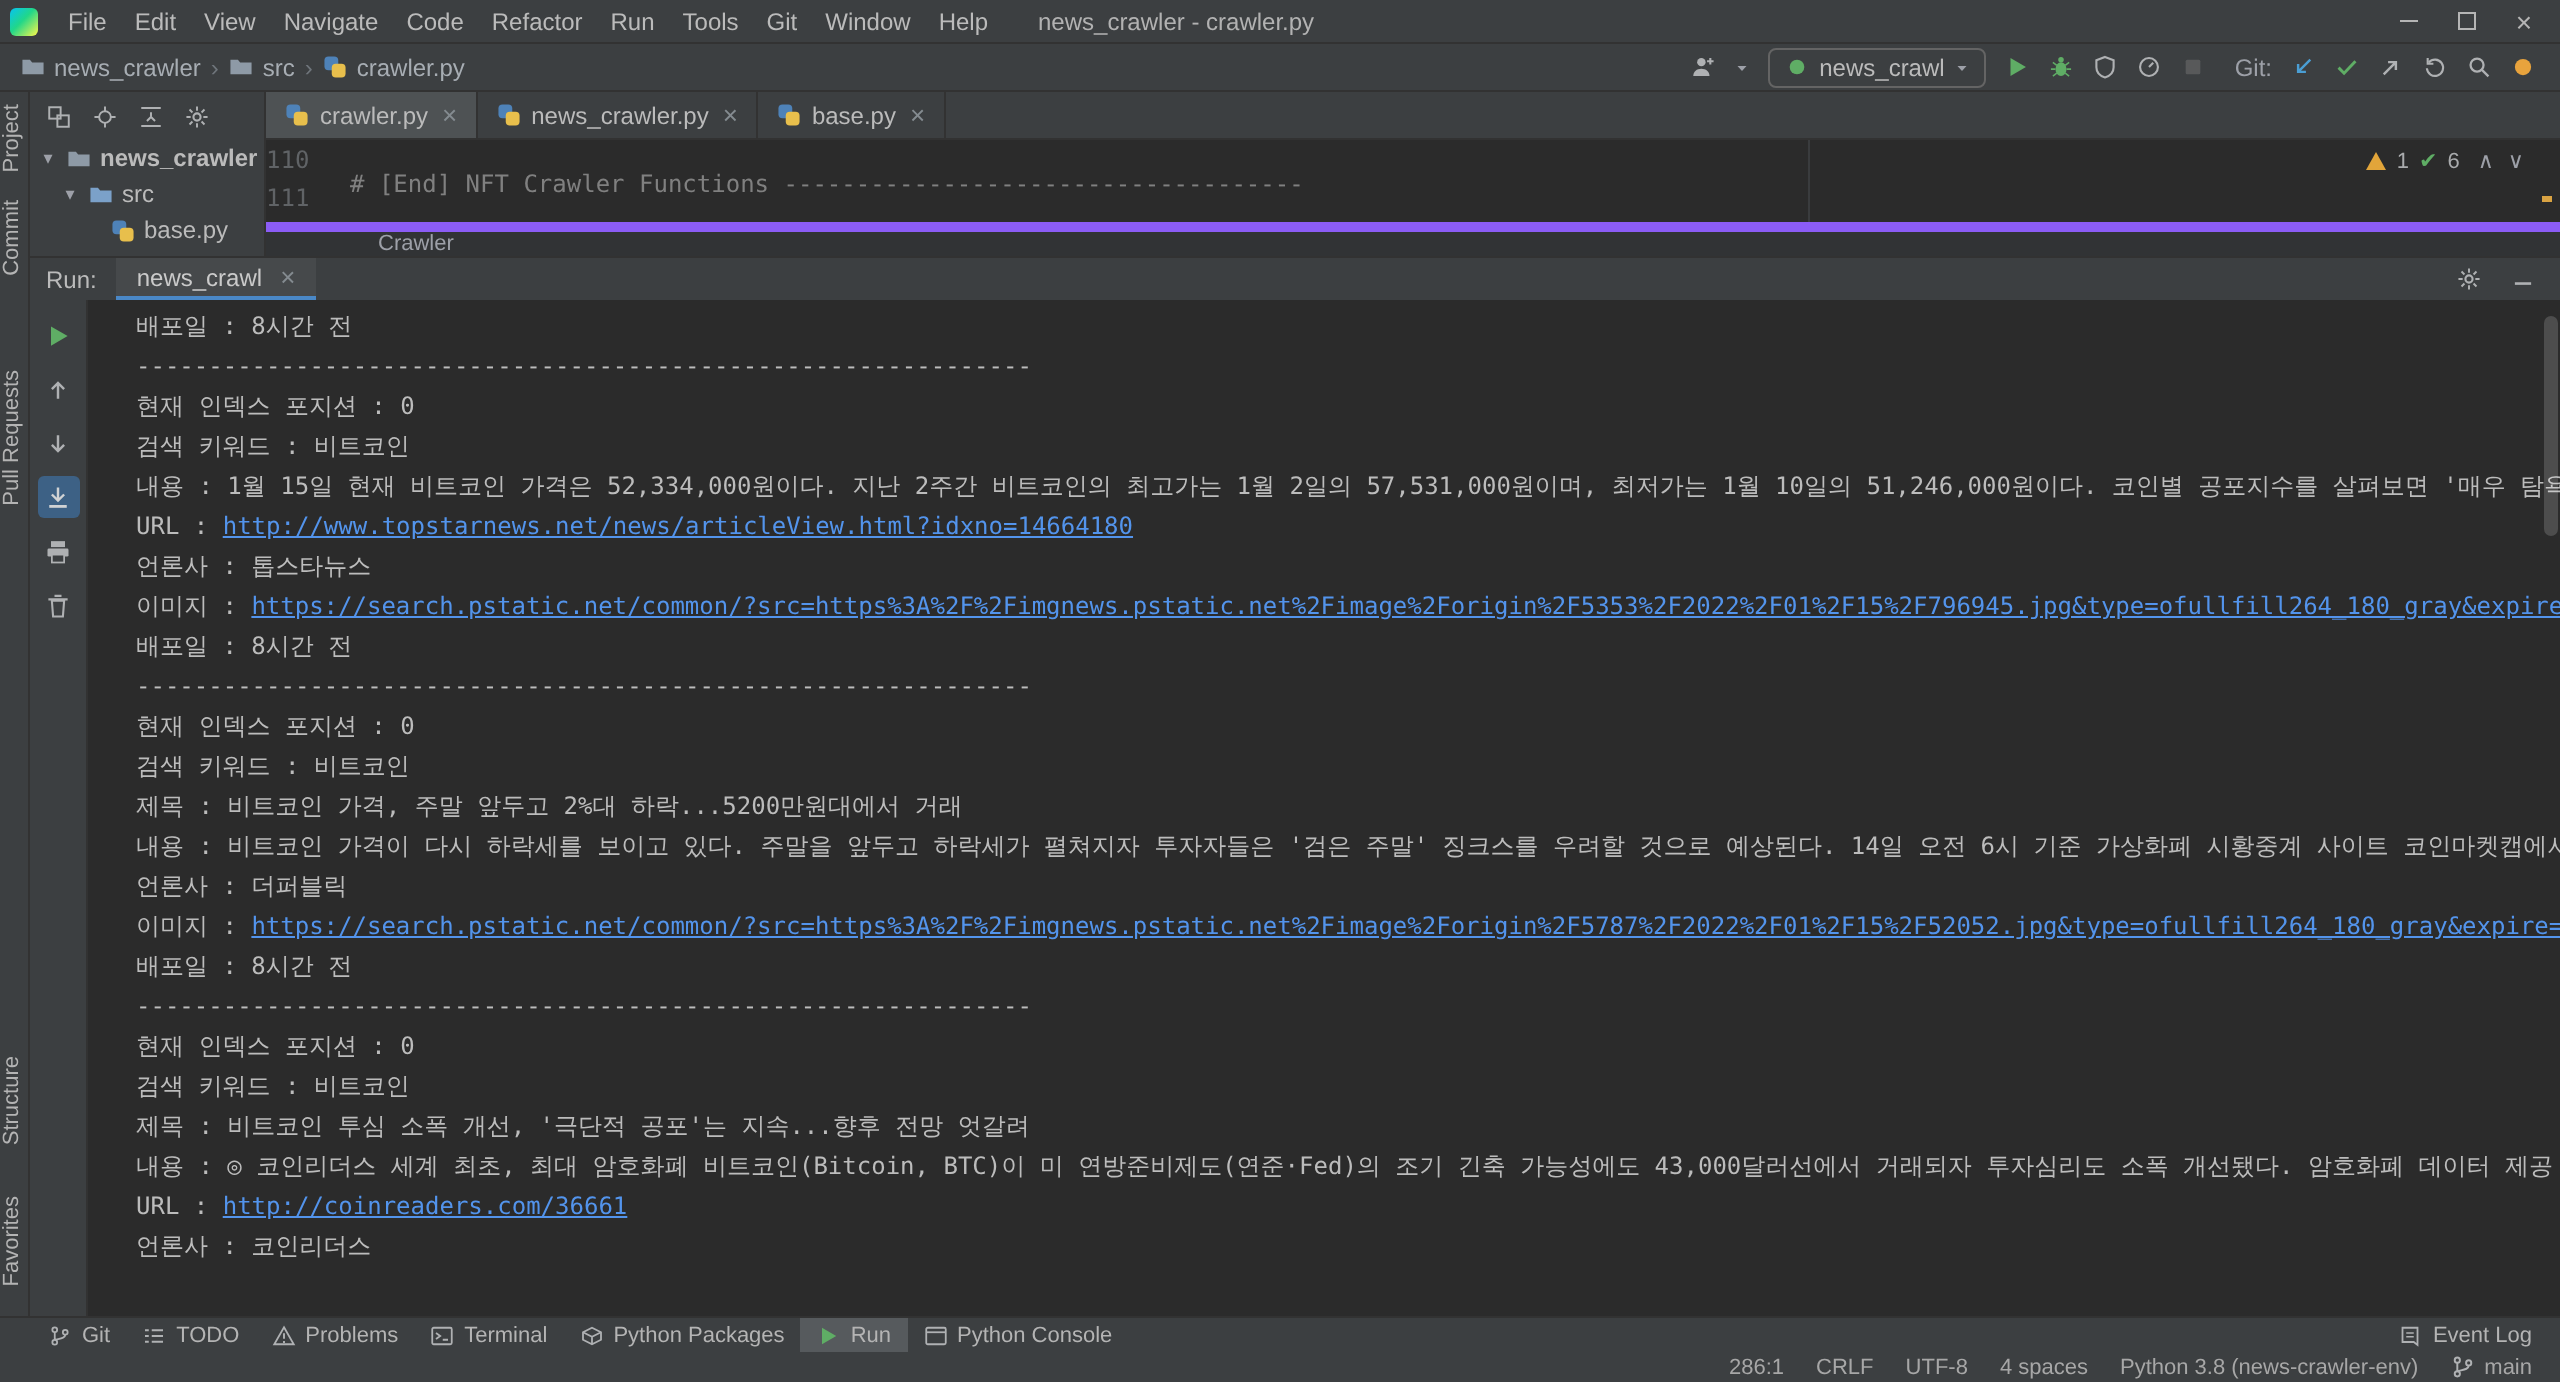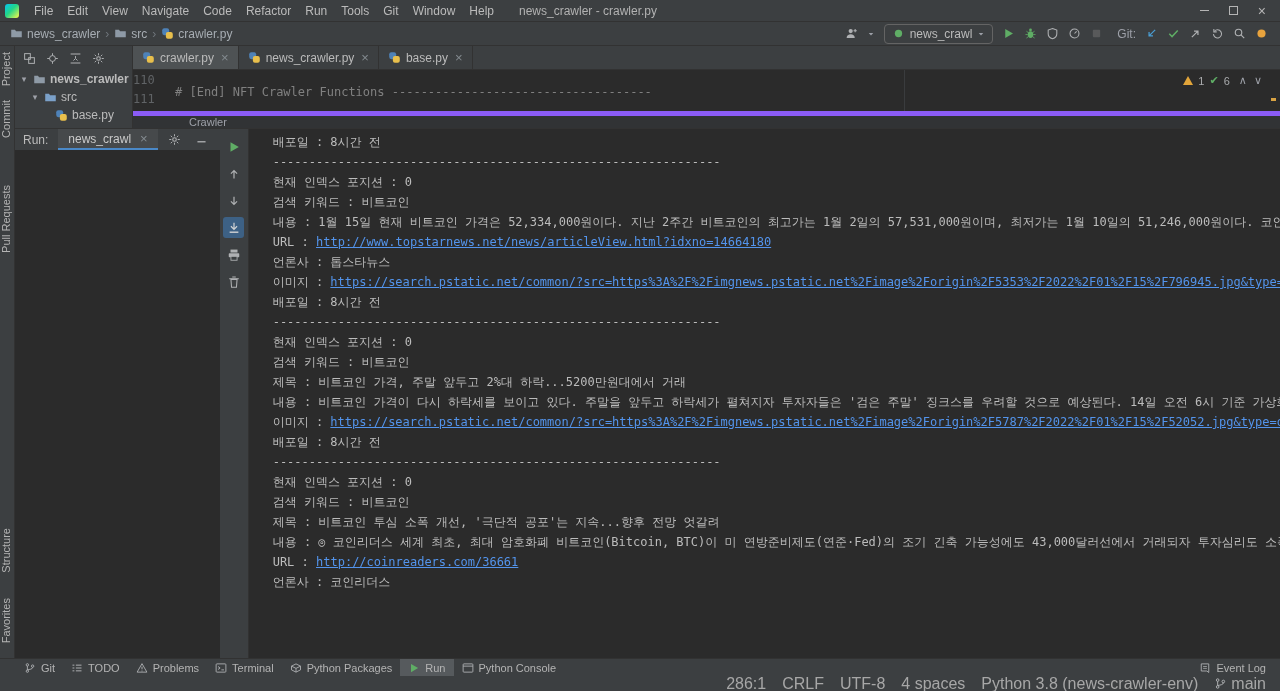--- a/index.html
+++ b/index.html
@@ -64,21 +64,21 @@
   .inspections{position:absolute;top:4px;right:16px;display:flex;align-items:center;gap:5px;
     font-size:11px;color:#a9abad;font-family:"Liberation Sans",sans-serif;}
   .warn-tri{width:0;height:0;border-left:5px solid transparent;border-right:5px solid transparent;border-bottom:9px solid #e2a53a;display:inline-block;}
   .ok-check{color:#5fad65;font-size:11px;}
   .chev-updown{color:#9da0a8;letter-spacing:2px;margin-left:4px;}
   .stripe-mark{position:absolute;right:4px;top:28px;width:5px;height:3px;background:#d9a343;}
 
   .breadcrumb-bar{height:17px;flex:none;background:#313335;border-top:5px solid #8b5cf6;display:flex;align-items:center;padding-left:56px;font-size:11px;color:#9da0a8;}
 
   
-  .run-panel{flex:1;display:flex;flex-direction:row;min-height:0;border-top:1px solid #323232;}
+  .run-panel{flex:1;display:flex;flex-direction:column;min-height:0;border-top:1px solid #323232;}
   .run-header{height:21px;flex:none;background:#3c3f41;display:flex;align-items:center;padding-left:8px;gap:10px;}
   .run-label{color:#bbbbbb;}
   .run-tab{height:100%;display:flex;align-items:center;gap:7px;padding:0 10px;background:#46494b;border-bottom:2px solid #4a88c7;color:#cacaca;}
   .run-header-right{margin-left:auto;display:flex;align-items:center;gap:14px;padding-right:12px;}
   .run-body{flex:1;display:flex;min-height:0;position:relative;background:#2b2b2b;}
   .run-toolbar{width:29px;flex:none;background:#3c3f41;border-right:1px solid #323232;display:flex;flex-direction:column;align-items:center;padding-top:7px;gap:6px;}
   .rt-btn{width:21px;height:21px;display:flex;align-items:center;justify-content:center;border-radius:3px;}
   .rt-btn.active{background:#3d6185;}
   .rt-btn svg{width:14px;height:14px;}
   .console{flex:1;overflow:hidden;padding:3px 0 0 24px;min-width:0;
@@ -87,21 +87,21 @@
   .console-link{color:#5394ec;text-decoration:underline;}
   .console-scrollbar{position:absolute;right:1px;top:8px;width:7px;height:110px;border-radius:4px;background:rgba(255,255,255,.16);}
 
   
   .toolwindow-bar{height:18px;flex:none;background:#3c3f41;border-top:1px solid #323232;display:flex;align-items:center;font-size:11px;color:#b4b4b4;padding:0 6px 0 16px;}
   .twb-left,.twb-right{display:flex;align-items:center;height:100%;}
   .twb-right{margin-left:auto;}
   .twb-btn{display:flex;align-items:center;gap:5px;padding:0 8px;height:100%;}
   .twb-btn.active{background:#565a5d;}
   .twb-btn .icon svg{width:12px;height:12px;}
-  .statusbar{height:15px;flex:none;background:#3c3f41;display:flex;align-items:center;justify-content:flex-end;gap:16px;font-size:16px;color:#a7a7a7;padding-right:14px;}
+  .statusbar{height:15px;flex:none;background:#3c3f41;display:flex;align-items:center;justify-content:flex-end;gap:16px;font-size:11px;color:#a7a7a7;padding-right:14px;}
   .sb-item{display:flex;align-items:center;gap:4px;white-space:nowrap;}
 </style>
 </head>
 <body>
 
 <div class="app">
 
   <div class="titlebar">
     <div class="app-logo"></div>
     <div class="menus" id="menu-bar">
@@ -440,20 +440,21 @@
               <div class="console-line"><span>내용 : 1월 15일 현재 비트코인 가격은 52,334,000원이다. 지난 2주간 비트코인의 최고가는 1월 2일의 57,531,000원이며, 최저가는 1월 10일의 51,246,000원이다. 코인별 공포지수를 살펴보면 '매우 탐욕'은 0개, '탐욕'은 4개...</span></div>
               <div class="console-line"><span>URL : </span><span class="console-link">http://www.topstarnews.net/news/articleView.html?idxno=14664180</span></div>
               <div class="console-line"><span>언론사 : 톱스타뉴스</span></div>
               <div class="console-line"><span>이미지 : </span><span class="console-link">https://search.pstatic.net/common/?src=https%3A%2F%2Fimgnews.pstatic.net%2Fimage%2Forigin%2F5353%2F2022%2F01%2F15%2F796945.jpg&amp;type=ofullfill264_180_gray&amp;expire=2&amp;refresh=true</span></div>
               <div class="console-line"><span>배포일 : 8시간 전</span></div>
               <div class="console-line"><span>--------------------------------------------------------------</span></div>
               <div class="console-line"><span>현재 인덱스 포지션 : 0</span></div>
               <div class="console-line"><span>검색 키워드 : 비트코인</span></div>
               <div class="console-line"><span>제목 : 비트코인 가격, 주말 앞두고 2%대 하락...5200만원대에서 거래</span></div>
               <div class="console-line"><span>내용 : 비트코인 가격이 다시 하락세를 보이고 있다. 주말을 앞두고 하락세가 펼쳐지자 투자자들은 '검은 주말' 징크스를 우려할 것으로 예상된다. 14일 오전 6시 기준 가상화폐 시황중계 사이트 코인마켓캡에서...</span></div>
+              <div class="console-line"><span>언론사 : 더퍼블릭</span></div>
               <div class="console-line"><span>이미지 : </span><span class="console-link">https://search.pstatic.net/common/?src=https%3A%2F%2Fimgnews.pstatic.net%2Fimage%2Forigin%2F5787%2F2022%2F01%2F15%2F52052.jpg&amp;type=ofullfill264_180_gray&amp;expire=2&amp;refresh=true</span></div>
               <div class="console-line"><span>배포일 : 8시간 전</span></div>
               <div class="console-line"><span>--------------------------------------------------------------</span></div>
               <div class="console-line"><span>현재 인덱스 포지션 : 0</span></div>
               <div class="console-line"><span>검색 키워드 : 비트코인</span></div>
               <div class="console-line"><span>제목 : 비트코인 투심 소폭 개선, '극단적 공포'는 지속...향후 전망 엇갈려</span></div>
               <div class="console-line"><span>내용 : ◎ 코인리더스 세계 최초, 최대 암호화폐 비트코인(Bitcoin, BTC)이 미 연방준비제도(연준·Fed)의 조기 긴축 가능성에도 43,000달러선에서 거래되자 투자심리도 소폭 개선됐다. 암호화폐 데이터 제공 업체 알터너티브...</span></div>
               <div class="console-line"><span>URL : </span><span class="console-link">http://coinreaders.com/36661</span></div>
               <div class="console-line"><span>언론사 : 코인리더스</span></div>
             </div>

